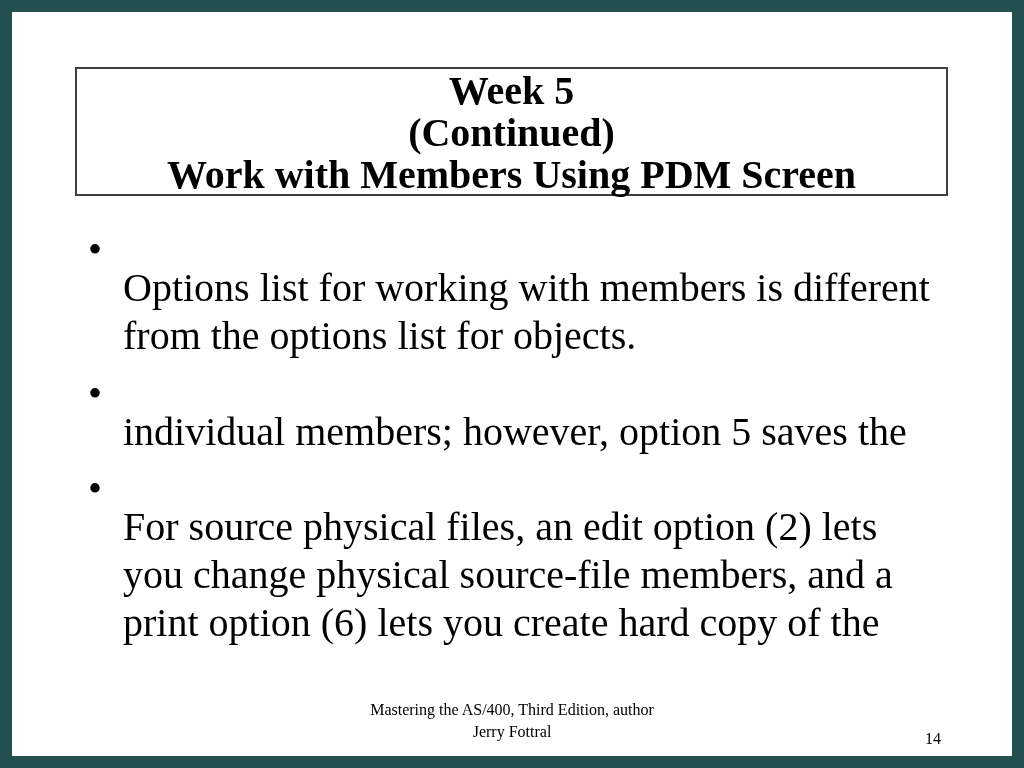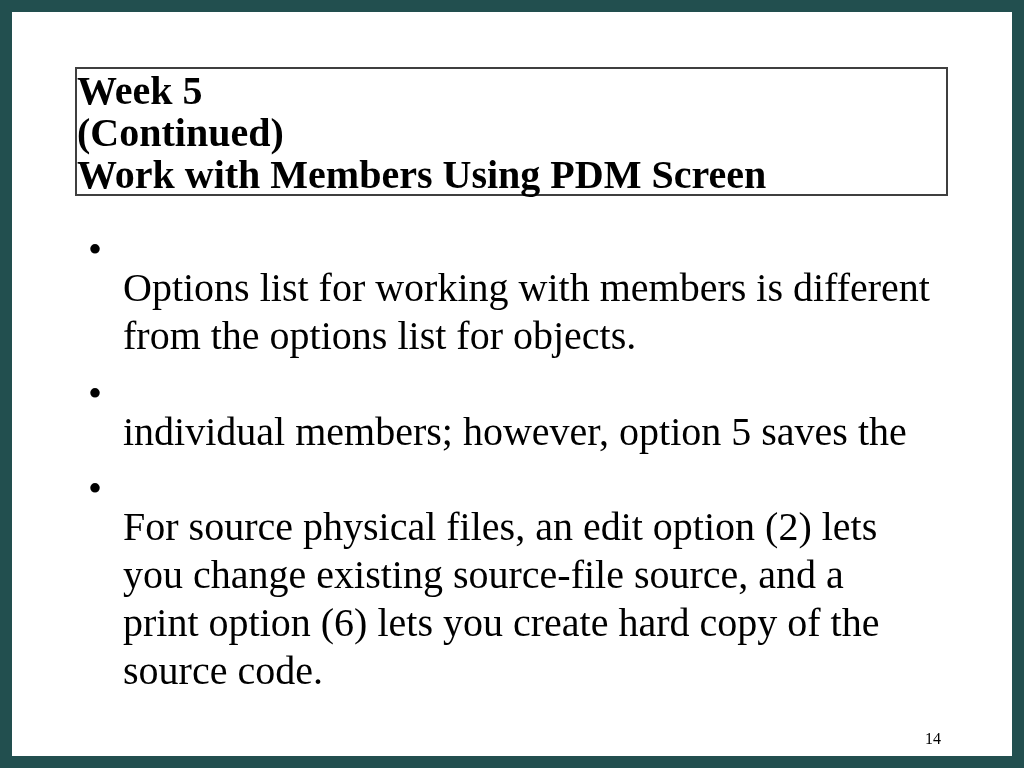--- a/index.html
+++ b/index.html
@@ -24,20 +24,21 @@
     background: #ffffff;
   }
   .title-box {
     position: absolute;
     left: 63px;
     top: 55px;
     width: 873px;
     height: 129px;
     box-sizing: border-box;
     border: 2px solid #3f3f3f;
+    text-align: center;
     font-weight: bold;
     font-size: 40px;
     line-height: 42px;
     padding-top: 1px;
   }
   .bullet-list {
     position: absolute;
     left: 76px;
     top: 214px;
     width: 880px;
@@ -100,24 +101,27 @@
       <span class="bullet-marker">•</span>
       <span class="bullet-text">
         <div>individual members; however, option 5 saves the</div>
       </span>
     </div>
 
     <div class="bullet-item">
       <span class="bullet-marker">•</span>
       <span class="bullet-text">
         <div>For source physical files, an edit option (2) lets</div>
-        <div>you change existing source-file source, and a</div>
+        <div>you change physical source-file members, and a</div>
         <div>print option (6) lets you create hard copy of the</div>
-        <div>source code.</div>
       </span>
     </div>
 
   </div>
 
+  <div class="footer">
+    <div>Mastering the AS/400, Third Edition, author</div>
+    <div>Jerry Fottral</div>
+  </div>
 
   <div class="page-number">14</div>
 
 </div>
 
 </body></html>

